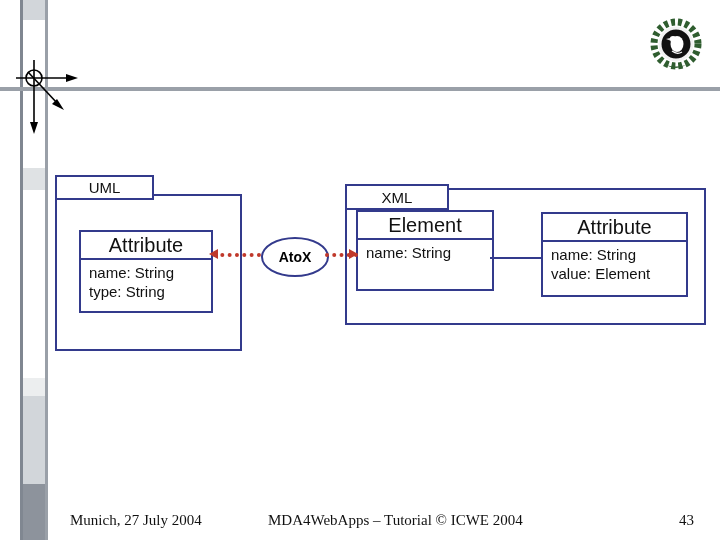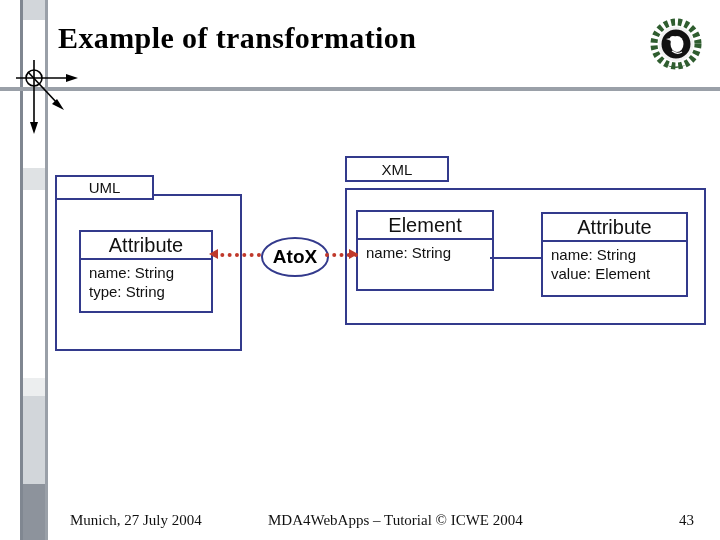--- a/index.html
+++ b/index.html
@@ -44,21 +44,21 @@
 
   .pkg{position:absolute;border:2px solid #333a8c;background:transparent;}
   .pkgtab{position:absolute;border:2px solid #333a8c;background:#ffffff;
           display:flex;align-items:center;justify-content:center;
           font-size:15px;color:#111;}
 
   .uml-body{left:55px;top:194px;width:183px;height:153px;}
   .uml-tab{left:55px;top:175px;width:95px;height:21px;}
 
   .xml-body{left:345px;top:188px;width:357px;height:133px;}
-  .xml-tab{left:345px;top:156px;width:100px;height:22px;}
+  .xml-tab{left:345px;top:184px;width:100px;height:22px;}
 
   .cls{position:absolute;border:2px solid #333a8c;background:#ffffff;}
   .cls .cname{
     height:26px;display:flex;align-items:center;justify-content:center;
     font-size:20px;color:#111;border-bottom:2px solid #333a8c;
   }
   .cls .cattrs{
     padding:3px 16px 0 8px;font-size:15px;color:#111;line-height:19px;
   }
 
@@ -71,21 +71,21 @@
 
   
   .dotted{position:absolute;height:0;border-top:4px dotted #c0392b;}
   .dot-left {left:213px;top:253px;width:48px;}
   .dot-right{left:325px;top:253px;width:33px;}
 
   .atox{
     position:absolute;left:261px;top:237px;width:64px;height:36px;
     border:2px solid #333a8c;border-radius:50%;background:#ffffff;
     display:flex;align-items:center;justify-content:center;
-    font-size:19px;font-weight:bold;color:#000;
+    font-size:14px;font-weight:bold;color:#000;
   }
   .arrowhead{position:absolute;width:0;height:0;}
   .ah-left{left:209px;top:249px;border-top:5px solid transparent;
            border-bottom:5px solid transparent;border-right:9px solid #c0392b;}
   .ah-right{left:349px;top:249px;border-top:5px solid transparent;
             border-bottom:5px solid transparent;border-left:9px solid #c0392b;}
 
   
   .footer{position:absolute;top:512px;height:16px;
           font-family:"Liberation Serif", serif;font-size:15px;color:#111;}
@@ -115,21 +115,20 @@
       <circle cx="24" cy="20" r="8" fill="none" stroke="#000" stroke-width="1.6"></circle>
       <line x1="24" y1="2" x2="24" y2="68" stroke="#000" stroke-width="1.6"></line>
       <polygon points="24,76 20,64 28,64" fill="#000"></polygon>
       <line x1="6" y1="20" x2="62" y2="20" stroke="#000" stroke-width="1.6"></line>
       <polygon points="68,20 56,16 56,24" fill="#000"></polygon>
       <line x1="18" y1="14" x2="48" y2="46" stroke="#000" stroke-width="1.6"></line>
       <polygon points="54,52 42,46 47,41" fill="#000"></polygon>
     </svg>
   </div>
 
-  <div class="title">Example of transformation</div>
 
   <div class="crest">
     <svg width="56" height="56" viewBox="0 0 56 56">
       <g>
         <circle cx="28" cy="26" r="22" fill="none" stroke="#2f5d2f" stroke-width="7" stroke-dasharray="4 3"></circle>
         <circle cx="28" cy="26" r="16" fill="#111"></circle>
         <circle cx="28" cy="26" r="16" fill="none" stroke="#f2f2f2" stroke-width="3"></circle>
         <circle cx="28" cy="26" r="13" fill="#111"></circle>
         <ellipse cx="29" cy="26" rx="6.5" ry="8" fill="#fff"></ellipse>
         <ellipse cx="25" cy="21" rx="3.2" ry="3" fill="#fff"></ellipse>

